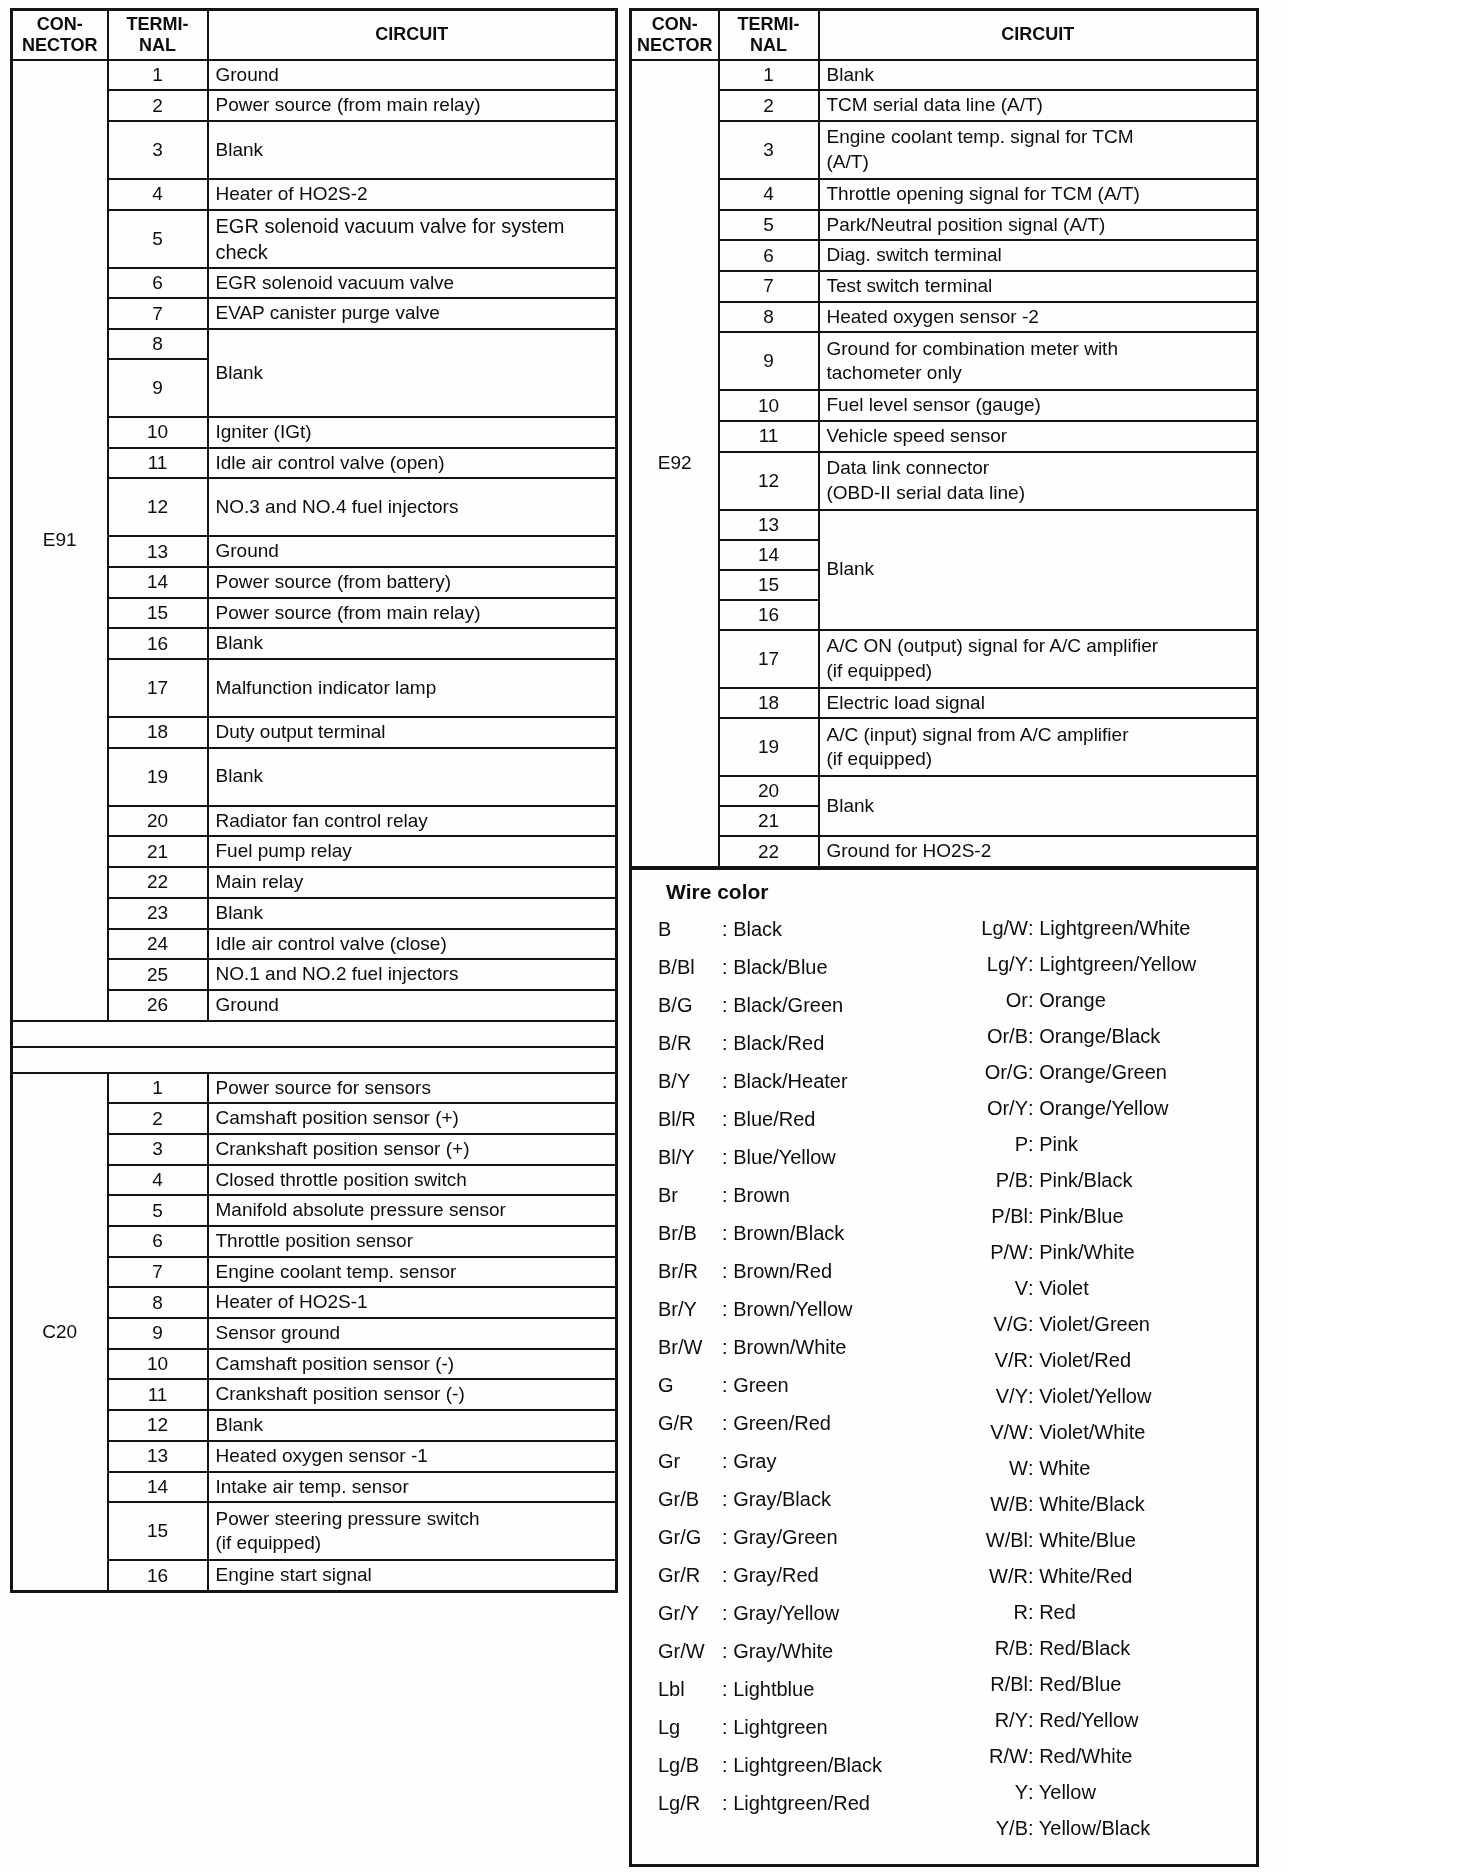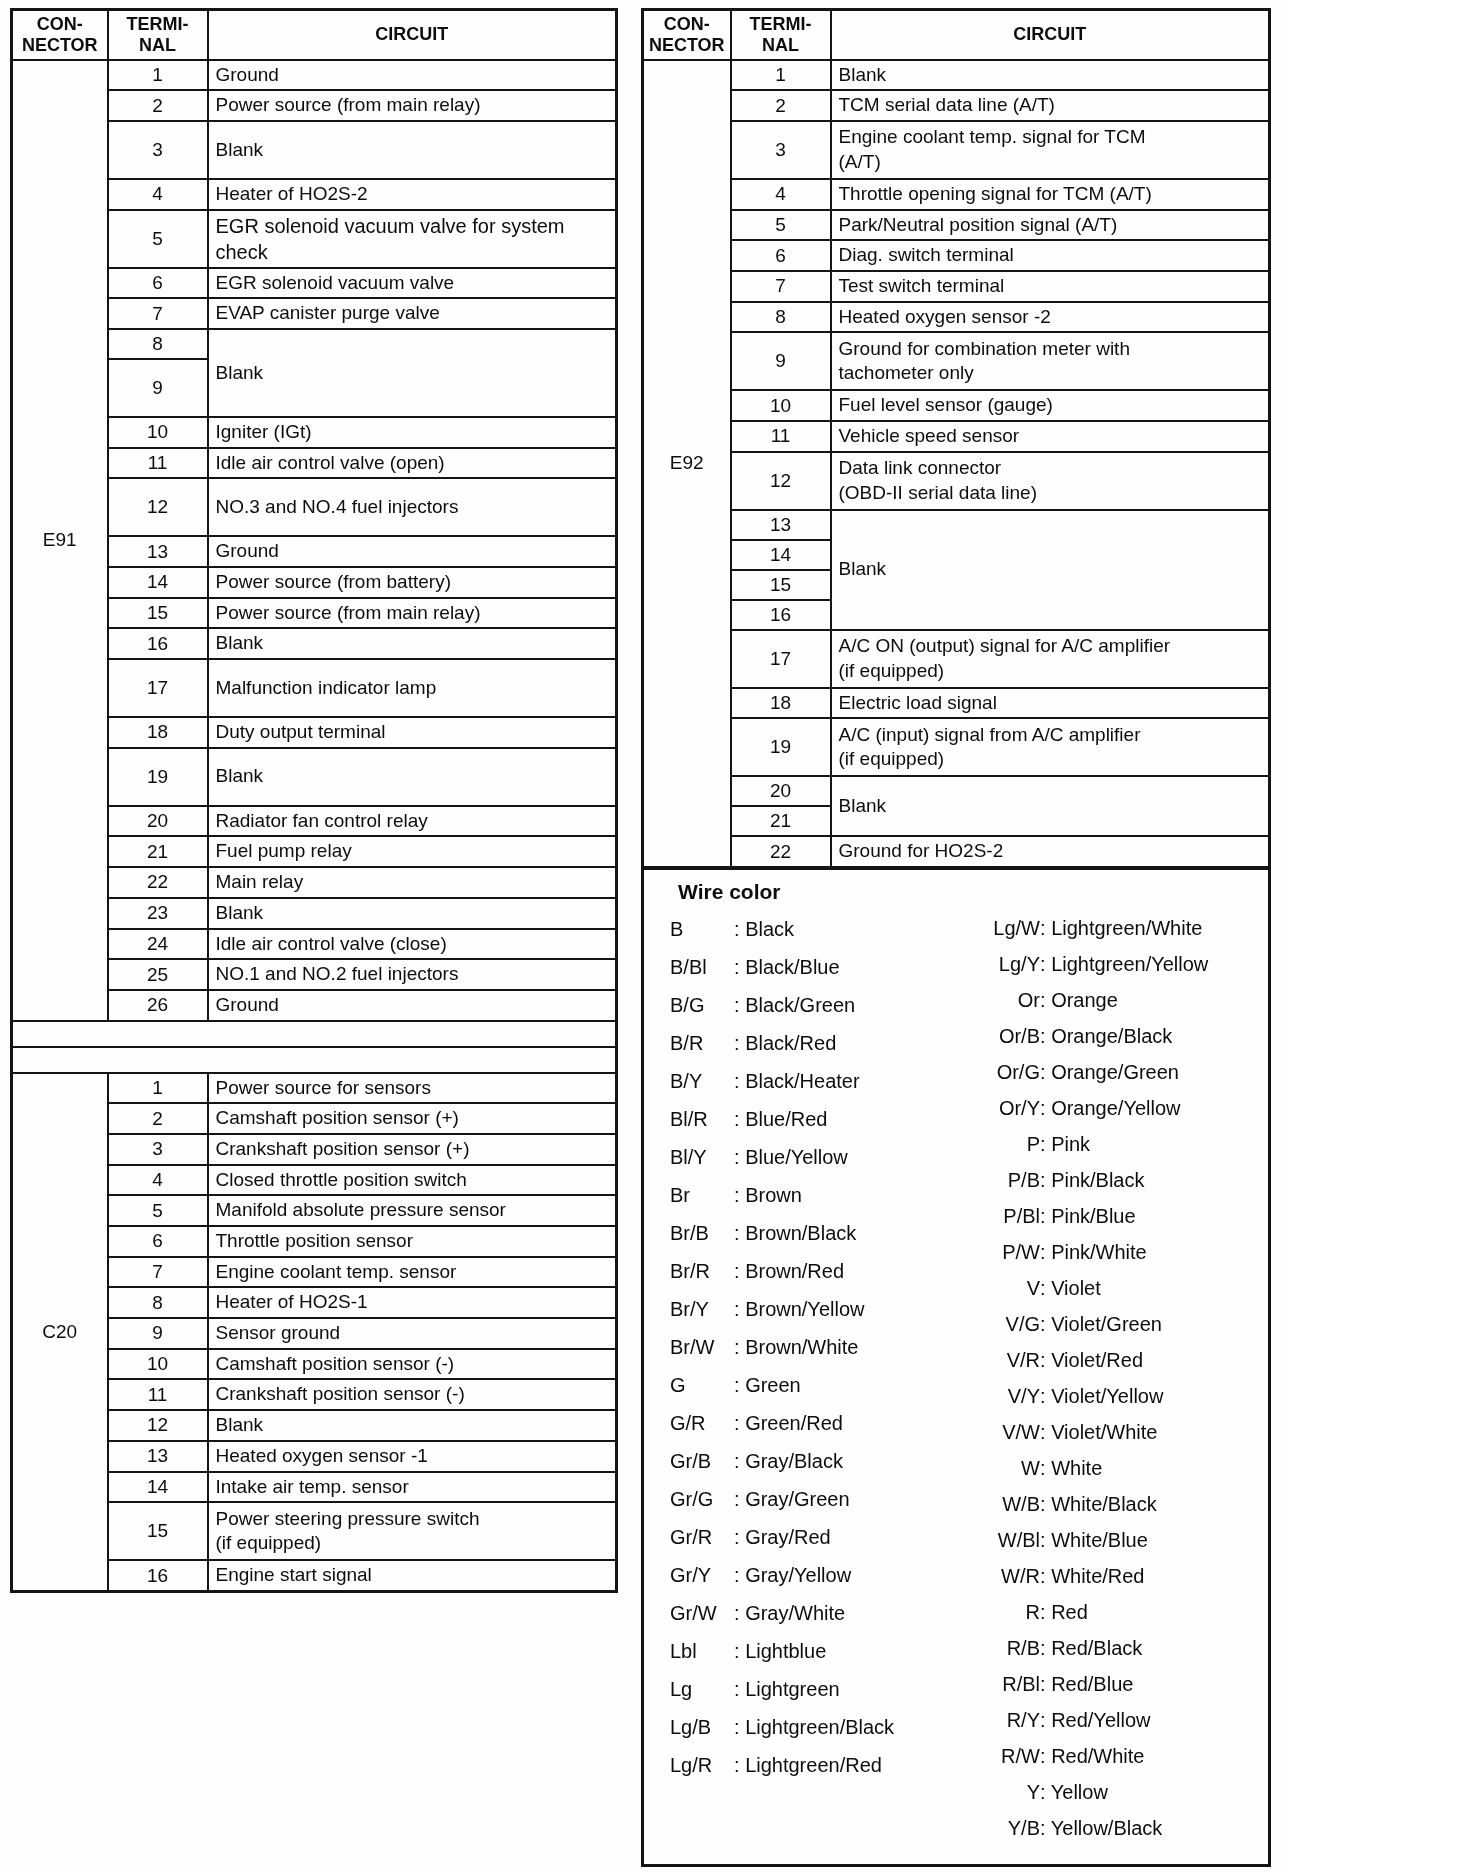--- a/index.html
+++ b/index.html
@@ -2,21 +2,21 @@
 <html><head>
 <meta charset="utf-8">
 <style>
   * { box-sizing: border-box; }
   html, body { margin: 0; padding: 0; background: #ffffff; }
   .page {
     width: 1289px; height: 1872px; background: #fefefe;
     font-family: "Liberation Sans", sans-serif;
     color: #0d0d0d;
     display: flex; align-items: flex-start;
-    padding: 8px 0 0 10px; gap: 23px;
+    padding: 8px 0 0 10px; gap: 11px;
   }
   .col-left { width: 608px; }
   .col-right { width: 630px; }
 
   table.tbl {
     border-collapse: collapse; table-layout: fixed; width: 100%;
     border: 3px solid #141414;
     font-size: 19px;
   }
   .tbl th, .tbl td { border: 2px solid #141414; }
@@ -422,20 +422,24 @@
             </div>
             <div class="wc-row">
               <span class="wc-abbr">G</span>
               <span class="wc-name">Green</span>
             </div>
             <div class="wc-row">
               <span class="wc-abbr">G/R</span>
               <span class="wc-name">Green/Red</span>
             </div>
             <div class="wc-row">
+              <span class="wc-abbr">Gr</span>
+              <span class="wc-name">Gray</span>
+            </div>
+            <div class="wc-row">
               <span class="wc-abbr">Gr/B</span>
               <span class="wc-name">Gray/Black</span>
             </div>
             <div class="wc-row">
               <span class="wc-abbr">Gr/G</span>
               <span class="wc-name">Gray/Green</span>
             </div>
             <div class="wc-row">
               <span class="wc-abbr">Gr/R</span>
               <span class="wc-name">Gray/Red</span>

